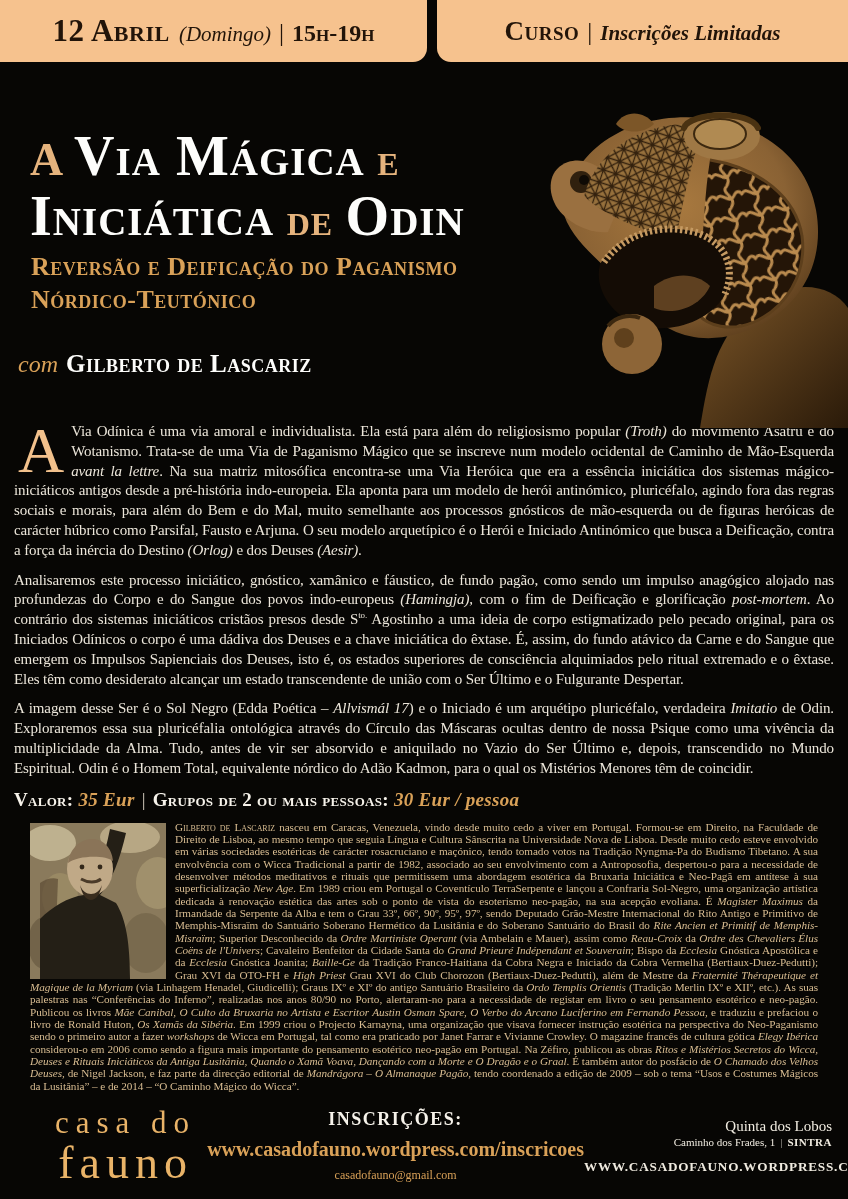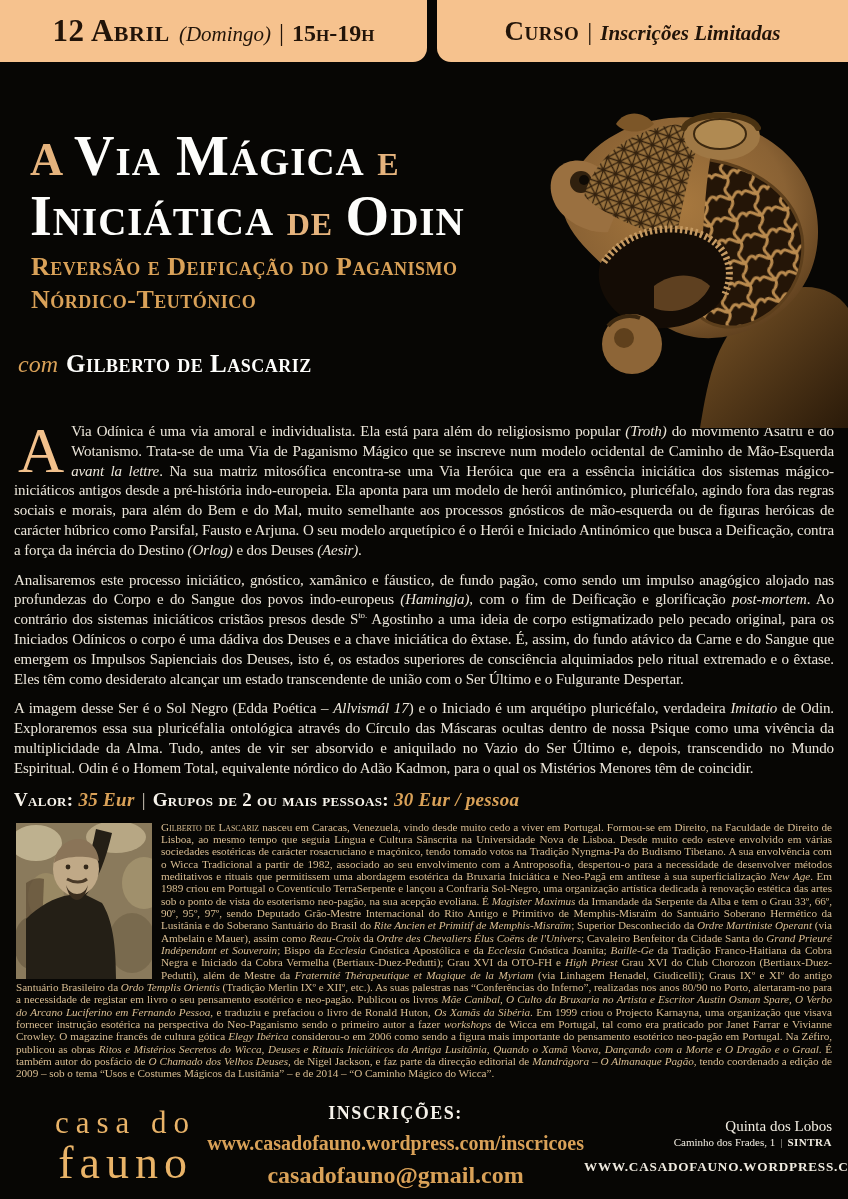--- a/index.html
+++ b/index.html
@@ -62,32 +62,32 @@
     float:left;font-size:64px;line-height:50px;color:#f2c18c;
     padding:4px 7px 0 4px;font-weight:normal;
   }
   .seg-i{font-style:italic;}
   .seg-sup{vertical-align:super;font-size:.6em;line-height:0;}
   
   .pricing{margin:9px 14px 0;font-size:19px;color:#f6f2ea;font-variant:small-caps;font-weight:bold;letter-spacing:.3px;}
   .pricing .seg-goldi{font-variant:normal;font-style:italic;font-weight:bold;color:var(--gold2);}
   .pricing .seg-sep{font-weight:normal;padding:0 7px;color:#cfc8ba;}
   
-  .bio{margin:10px 16px 0;font-size:11.2px;line-height:12.35px;text-align:justify;color:var(--bio);letter-spacing:-0.05px;}
+  .bio{margin:10px 30px 0;font-size:11.2px;line-height:12.35px;text-align:justify;color:var(--bio);letter-spacing:-0.05px;}
   .bio-photo{float:left;width:136px;height:156px;margin:2px 9px 2px 0;background:#1a1510;}
   .bio .seg-sc{font-variant:small-caps;}
   
   .footer{position:absolute;left:0;right:0;bottom:0;height:102px;display:flex;align-items:center;padding:6px 16px 10px 44px;}
   .logo{width:250px;color:#e9b368;text-align:center;line-height:1;}
   .logo-line1{font-size:31px;letter-spacing:7px;}
   .logo-line2{font-size:46px;letter-spacing:6px;margin-top:2px;}
   .inscriptions{flex:1;text-align:center;}
   .insc-label{color:#f6f2ea;font-weight:bold;font-size:18px;letter-spacing:1.5px;margin-bottom:8px;}
   .insc-url{color:var(--gold2);font-size:20px;font-weight:bold;margin-bottom:7px;text-decoration:none;display:block;}
-  .insc-email{color:var(--gold2);font-size:24px;font-weight:bold;text-decoration:none;display:block;}
+  .insc-email{color:var(--gold2);font-size:12px;font-weight:normal;text-decoration:none;display:block;}
   .address{width:248px;text-align:right;line-height:1.25;}
   .addr1{color:#f1ece1;font-size:15px;}
   .addr2{color:var(--gold2);font-size:13.5px;font-style:italic;font-weight:bold;}
   .addr3{color:#f1ece1;font-size:11px;}
   .addr3 .seg-pipe{opacity:.7;padding:0 5px;font-weight:normal;}
   .addr3 .seg-city{font-weight:bold;letter-spacing:.5px;}
   .site{color:#efeadf;font-size:13.2px;letter-spacing:.8px;margin-top:9px;font-weight:bold;}
 </style>
 </head>
 <body>

